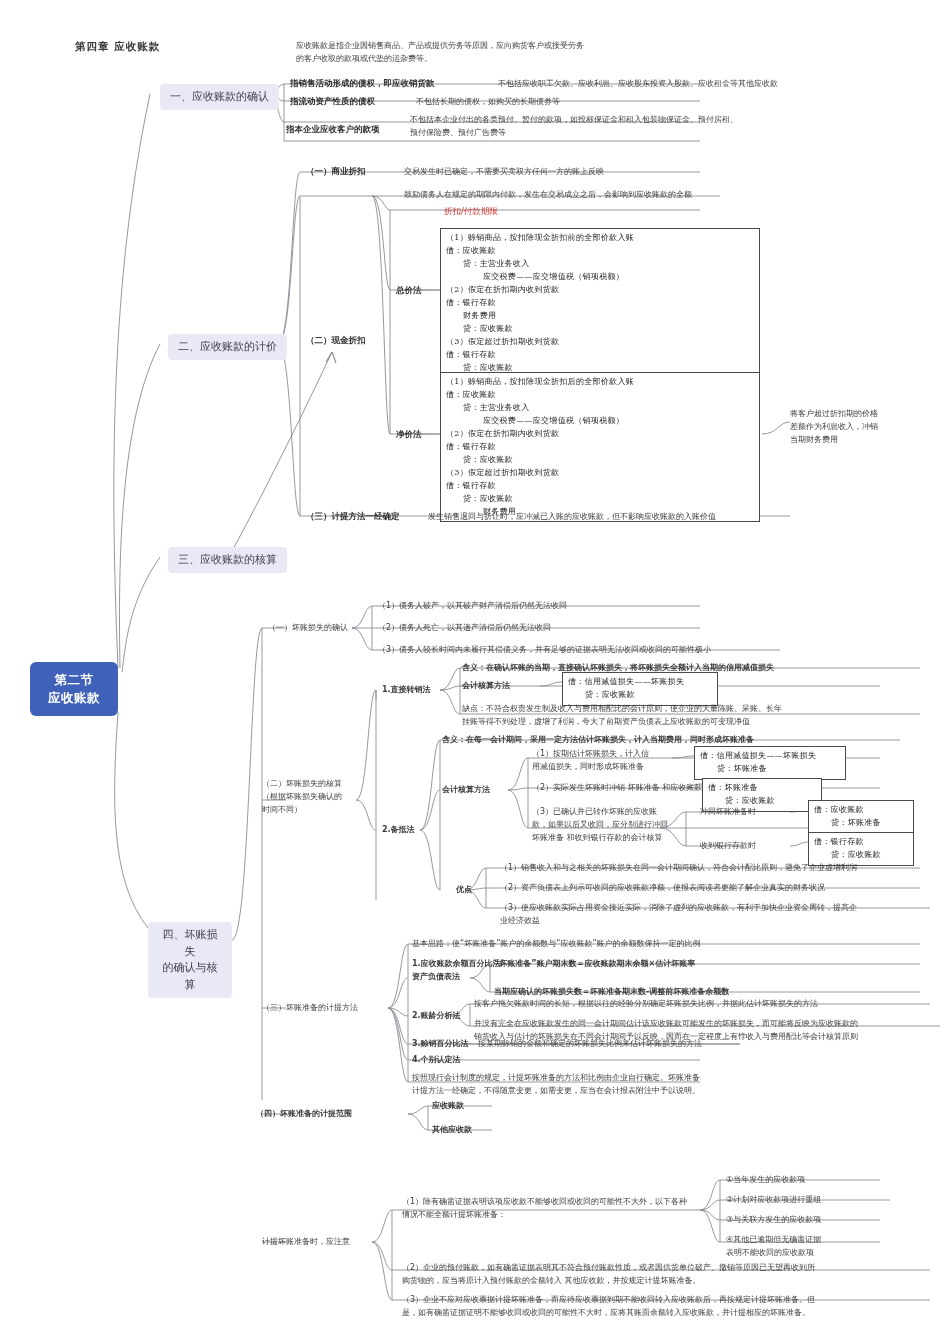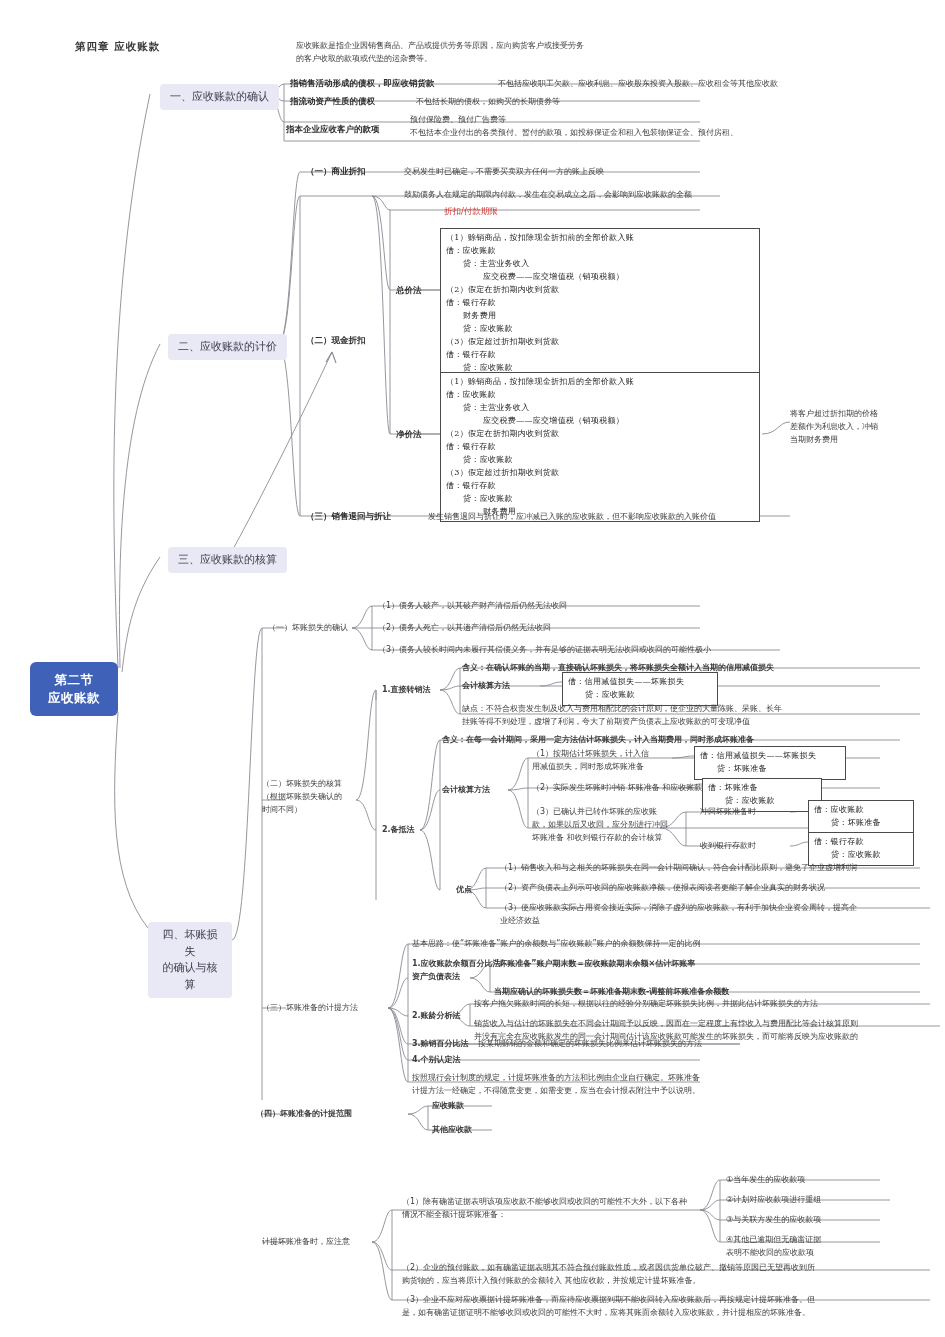--- a/index.html
+++ b/index.html
@@ -217,22 +217,22 @@
   </div>
 
   <div class="node lbl b" style="left:290px;top:77px;text-align:center;">指销售活动形成的债权，即应收销货款</div>
   <div class="node txt" style="left:498px;top:78px;">不包括应收职工欠款、应收利息、应收股东投资入股款、应收租金等其他应收款</div>
 
   <div class="node lbl b" style="left:290px;top:95px;">指流动资产性质的债权</div>
   <div class="node txt" style="left:416px;top:96px;">不包括长期的债权，如购买的长期债券等</div>
 
   <div class="node lbl b" style="left:286px;top:124px;font-family:Liberation Mono, monospace;">指本企业应收客户的款项</div>
   <div class="node txt" style="left:410px;top:114px;width:460px;">
+    <div>不包括本企业付出的各类预付、暂付的款项，如投标保证金和租入包装物保证金、预付房租、</div>
     <div>预付保险费、预付广告费等</div>
-    <div>不包括本企业付出的各类预付、暂付的款项，如投标保证金和租入包装物保证金、预付房租、</div>
   </div>
 
   <div class="node lvl1" style="left:168px;top:334px;">二、应收账款的计价</div>
 
   <div class="node lbl b" style="left:306px;top:165px;">（一）商业折扣</div>
   <div class="node txt" style="left:404px;top:166px;">交易发生时已确定，不需要买卖双方任何一方的账上反映</div>
 
   <div class="node lbl b" style="left:306px;top:334px;">（二）现金折扣</div>
   <div class="node txt" style="left:404px;top:189px;">鼓励债务人在规定的期限内付款，发生在交易成立之后，会影响到应收账款的全额</div>
   <div class="node lbl red" style="left:396px;top:205px;font-size:8.5px;">折扣/付款期限</div>
@@ -262,21 +262,21 @@
 借：银行存款
       贷：应收账款
              财务费用</div>
 
   <div class="node txt" style="left:790px;top:408px;width:126px;">
     <div>将客户超过折扣期的价格</div>
     <div>差额作为利息收入，冲销</div>
     <div>当期财务费用</div>
   </div>
 
-  <div class="node lbl b" style="left:306px;top:510px;">（三）销售退回与折让</div>
+  <div class="node lbl b" style="left:306px;top:510px;">（三）计提方法一经确定</div>
   <div class="node txt" style="left:428px;top:511px;">发生销售退回与折让时，应冲减已入账的应收账款，但不影响应收账款的入账价值</div>
 
   <div class="node lvl1" style="left:168px;top:547px;">三、应收账款的核算</div>
 
   <div class="node lvl1 multi" style="left:148px;top:922px;width:84px;line-height:1.5;">
     <div>四、坏账损失</div>
     <div>的确认与核算</div>
   </div>
 
   <div class="node txt" style="left:268px;top:622px;">（一）坏账损失的确认</div>
@@ -341,22 +341,22 @@
   <div class="node txt b" style="left:412px;top:958px;width:100px;">
     <div>1.应收账款余额百分比法/</div>
     <div>资产负债表法</div>
   </div>
   <div class="node txt b" style="left:494px;top:958px;">“坏账准备”账户期末数＝应收账款期末余额×估计坏账率</div>
   <div class="node txt b" style="left:494px;top:986px;">当期应确认的坏账损失数＝坏账准备期末数-调整前坏账准备余额数</div>
 
   <div class="node txt b" style="left:412px;top:1010px;">2.账龄分析法</div>
   <div class="node txt" style="left:474px;top:998px;">按客户拖欠账款时间的长短，根据以往的经验分别确定坏账损失比例，并据此估计坏账损失的方法</div>
   <div class="node txt" style="left:474px;top:1018px;width:466px;">
+    <div>并没有完全在应收账款发生的同一会计期间估计该应收账款可能发生的坏账损失，而可能将反映为应收账款的</div>
     <div>销货收入与估计的坏账损失在不同会计期间予以反映，因而在一定程度上有悖收入与费用配比等会计核算原则</div>
-    <div>并没有完全在应收账款发生的同一会计期间估计该应收账款可能发生的坏账损失，而可能将反映为应收账款的</div>
   </div>
 
   <div class="node txt b" style="left:412px;top:1038px;">3.赊销百分比法</div>
   <div class="node txt" style="left:478px;top:1038px;">按某期赊销的金额和确定的坏账损失比例来估计坏账损失的方法</div>
 
   <div class="node txt b" style="left:412px;top:1054px;">4.个别认定法</div>
 
   <div class="node txt" style="left:412px;top:1072px;width:340px;">
     <div>按照现行会计制度的规定，计提坏账准备的方法和比例由企业自行确定。坏账准备</div>
     <div>计提方法一经确定，不得随意变更，如需变更，应当在会计报表附注中予以说明。</div>

